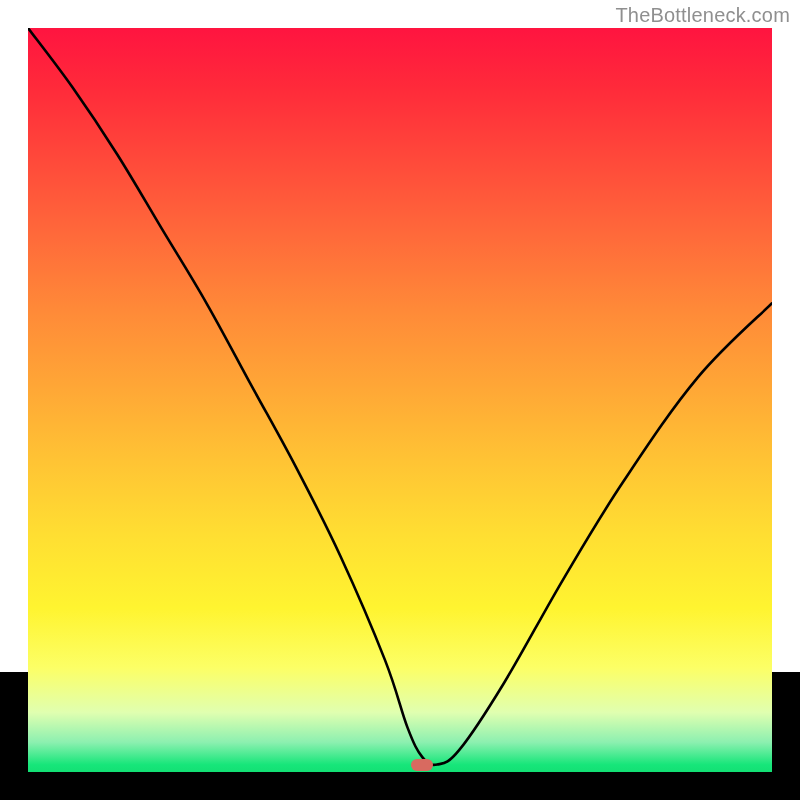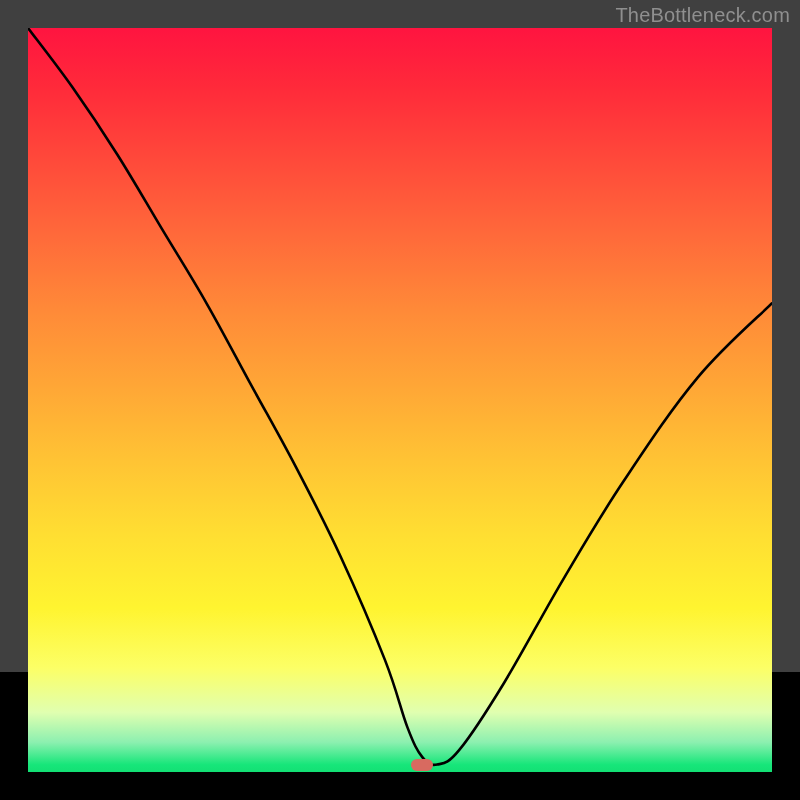--- a/index.html
+++ b/index.html
@@ -10,21 +10,21 @@
     background: #000;
     overflow: hidden;
     font-family: Arial, Helvetica, sans-serif;
   }
   .frame {
     position: absolute;
     top: 0;
     left: 0;
     width: 800px;
     height: 672px;
-    background: #404040;
+    background: #ffffff;
   }
   .plot-area {
     position: absolute;
     top: 28px;
     left: 28px;
     width: 744px;
     height: 744px;
     background: linear-gradient(to bottom,
       #ff1440 0%,
       #ff2a3a 8%,

